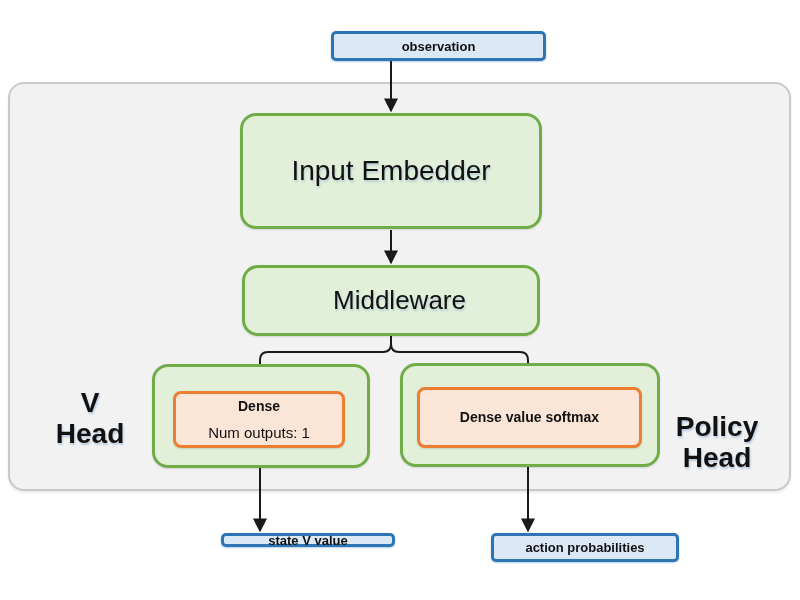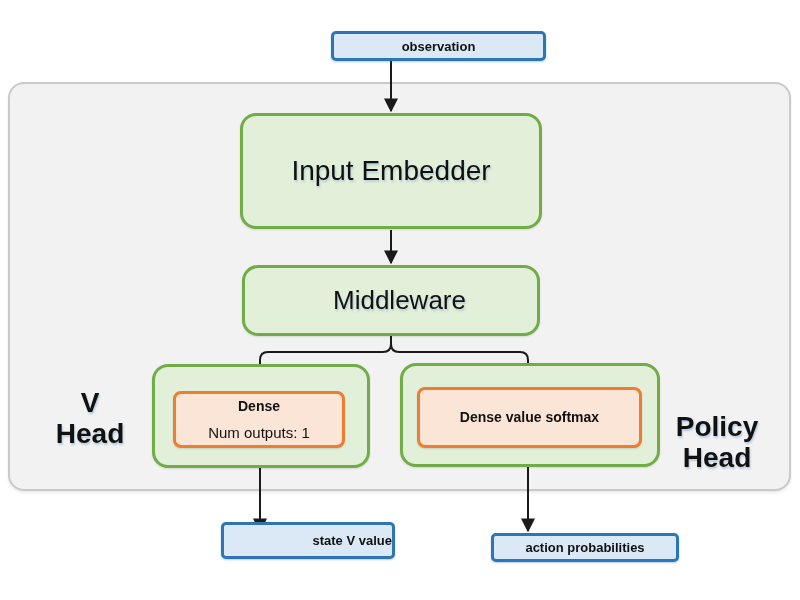--- a/index.html
+++ b/index.html
@@ -135,20 +135,20 @@
 
   <div class="node green-box" style="left:400px; top:363px; width:260px; height:104px;"></div>
   <div class="node orange-box" style="left:417px; top:387px; width:225px; height:61px;">
     <span class="dense-title">Dense value softmax</span>
   </div>
   <div class="side-label" style="left:662px; top:387px;margin-top:24px;">
     <div>Policy</div>
     <div>Head</div>
   </div>
 
-  <div class="node blue-box" style="left:173px; top:522px; width:174px; height:37px;justify-content:flex-end;">
+  <div class="node blue-box" style="left:173px; top:533px; width:174px; height:14px;">
     <span>state V value</span>
   </div>
   <div class="node blue-box" style="left:443px; top:533px; width:188px; height:29px;">
     <span>action probabilities</span>
   </div>
 
 </div>
 
 </body></html>

